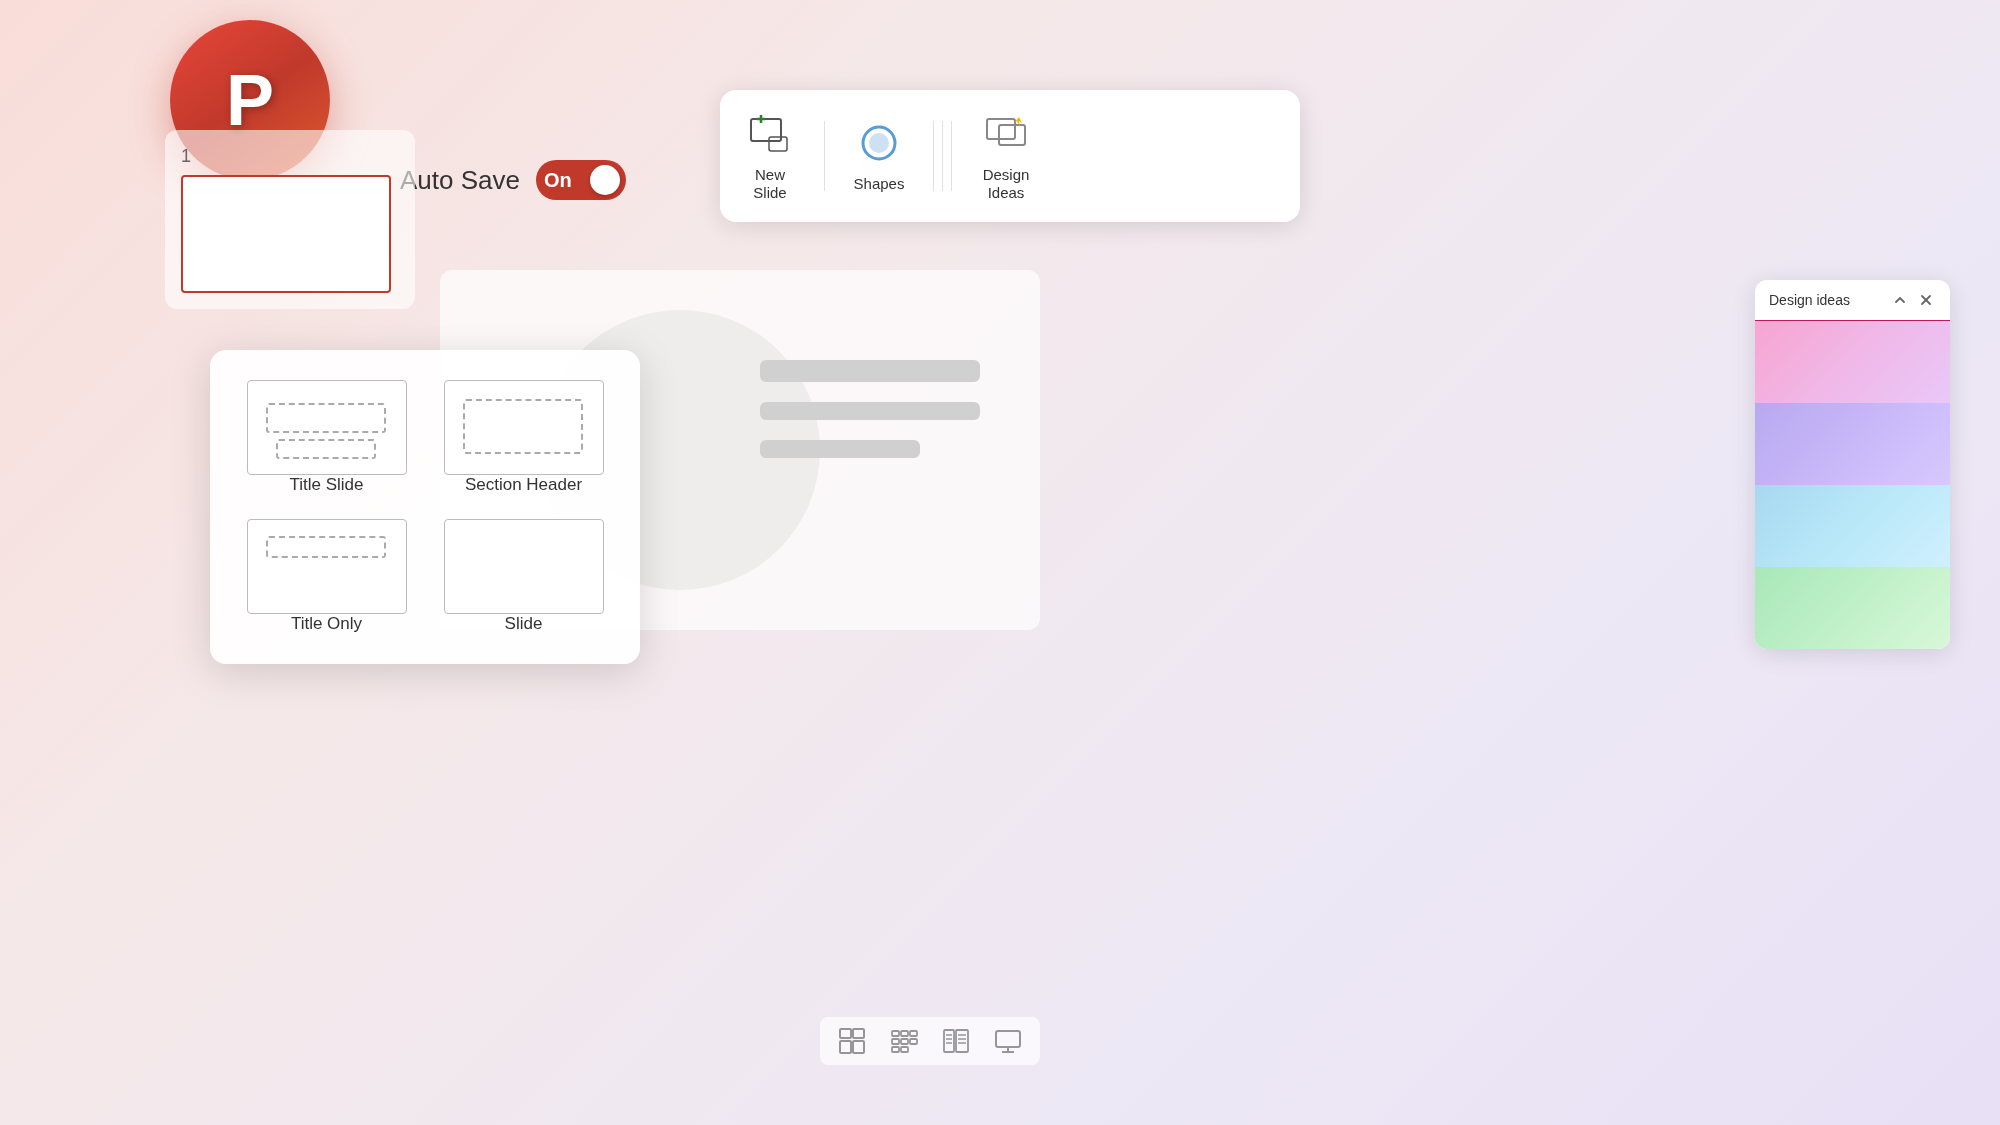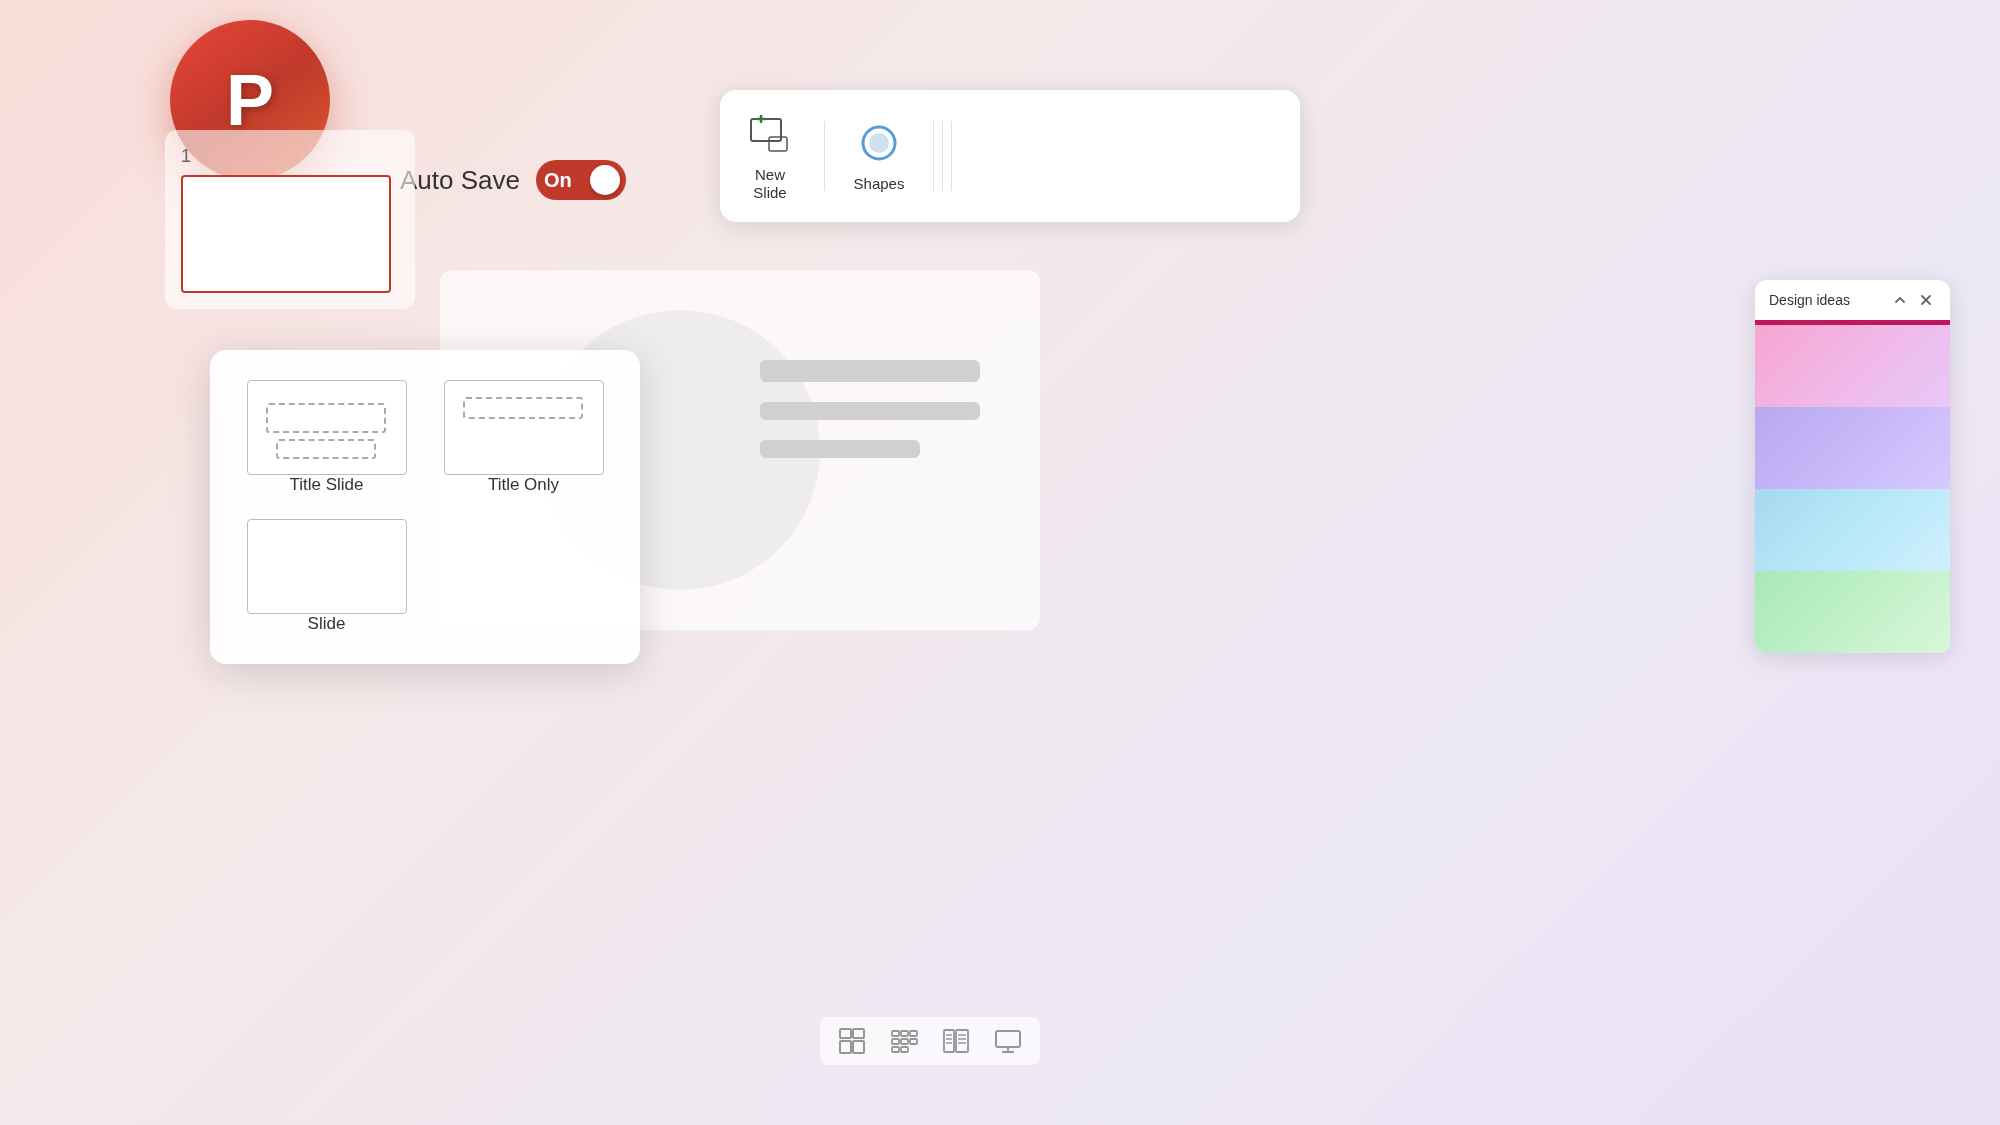--- a/index.html
+++ b/index.html
@@ -285,21 +285,21 @@
       border-radius: 12px;
       box-shadow: 0 4px 24px rgba(0,0,0,0.12);
       overflow: hidden;
     }
 
     .design-ideas-header {
       display: flex;
       align-items: center;
       justify-content: space-between;
       padding: 10px 14px;
-      border-bottom: 5px solid #be185d;
+      border-bottom: 1px solid #be185d;
     }
 
     .design-ideas-title {
       font-size: 14px;
       color: #333;
       font-weight: 500;
     }
 
     .design-ideas-controls {
       display: flex;
@@ -374,20 +374,30 @@
   </div>
 
   <div class="ribbon-divider"></div>
 
 
   <div class="ribbon-divider"></div>
 
 
   <div class="ribbon-divider"></div>
 
+  <div class="ribbon-item">
+    <div class="ribbon-icon">
+      <svg width="46" height="46" viewBox="0 0 46 46">
+        <rect x="4" y="8" width="28" height="20" rx="2" fill="none" stroke="#888" stroke-width="2"></rect>
+        <rect x="16" y="14" width="26" height="20" rx="2" fill="none" stroke="#888" stroke-width="2"></rect>
+        <path d="M36 6 L39 12 L36 10 L37 16 L34 10 L31 12 Z" fill="#f5b800"></path>
+      </svg>
+    </div>
+    <span class="ribbon-label">Design<br>Ideas</span>
+  </div>
 
 </div>
 
 <div class="slide-panel">
   <div class="slide-number">1</div>
   <div class="slide-thumbnail"></div>
 </div>
 
 <div class="main-content">
   <div class="slide-circle-bg"></div>
@@ -443,20 +453,26 @@
 <div class="layout-dropdown">
 
   <div class="layout-item">
     <div class="layout-thumb">
       <div class="layout-dashed-box" style="width:120px; height:30px; position:absolute; top:22px; left:18px;"></div>
       <div class="layout-dashed-box" style="width:100px; height:20px; position:absolute; top:58px; left:28px;"></div>
     </div>
     <span class="layout-label">Title Slide</span>
   </div>
 
+  <div class="layout-item">
+    <div class="layout-thumb">
+      <div class="layout-dashed-box" style="width:120px; height:55px; position:absolute; top:18px; left:18px;"></div>
+    </div>
+    <span class="layout-label">Section Header</span>
+  </div>
 
   <div class="layout-item">
     <div class="layout-thumb">
       <div class="layout-dashed-box" style="width:120px; height:22px; position:absolute; top:16px; left:18px;"></div>
     </div>
     <span class="layout-label">Title Only</span>
   </div>
 
   <div class="layout-item">
     <div class="layout-thumb">

